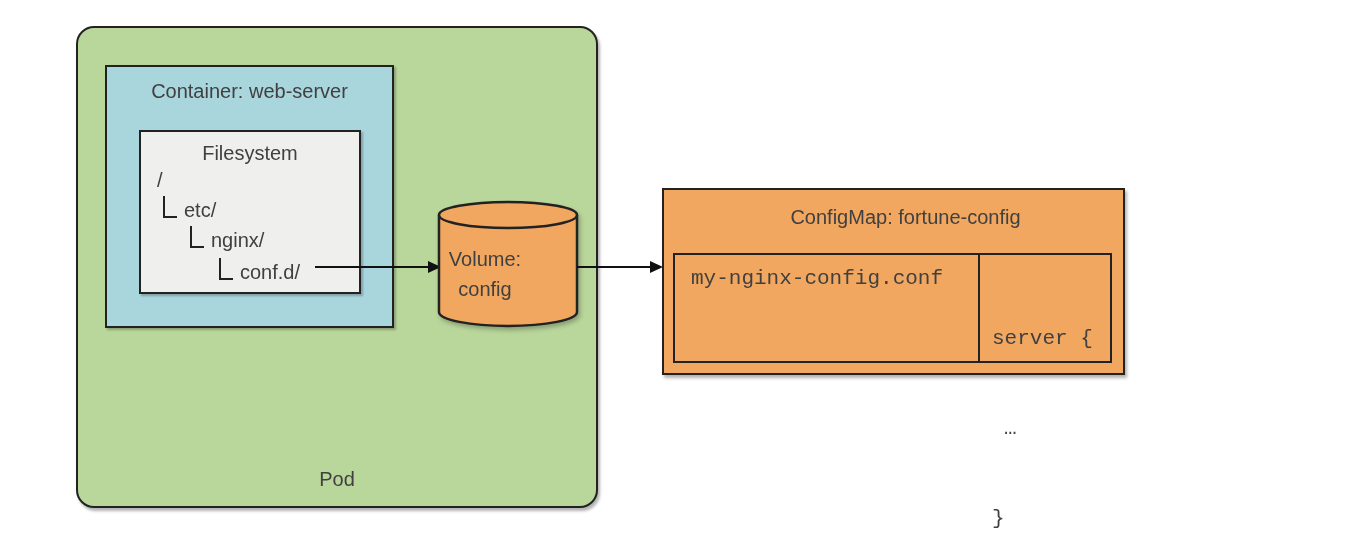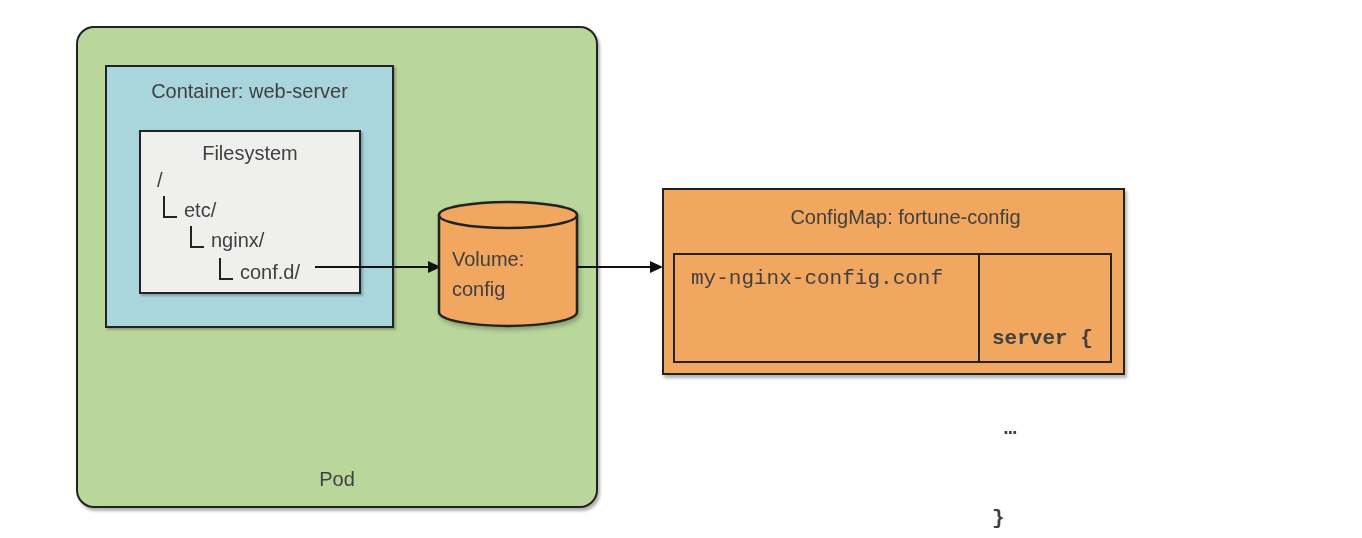--- a/index.html
+++ b/index.html
@@ -63,22 +63,22 @@
   }
   #fs-row-root  { left: 16px; top: 36px; }
   #fs-row-etc   { left: 22px; top: 66px; }
   #fs-row-nginx { left: 49px; top: 96px; }
   #fs-row-confd { left: 78px; top: 128px; }
 
   
   #volume { position: absolute; left: 437px; top: 200px; width: 142px; height: 132px;
             filter: drop-shadow(2px 3px 2px rgba(0,0,0,0.25)); }
   #volume-label {
-    position: absolute; left: 452px; top: 244px; width: 120px;
-    text-align: left; font-size: 20px; line-height: 30px;
+    position: absolute; left: 425px; top: 244px; width: 120px;
+    text-align: center; font-size: 20px; line-height: 30px;
   }
 
   
   .arrow-line { position: absolute; height: 2px; background: #111; }
   .arrow-head {
     position: absolute; width: 0; height: 0;
     border-top: 6px solid transparent;
     border-bottom: 6px solid transparent;
     border-left: 13px solid #111;
   }
@@ -100,21 +100,21 @@
     position: absolute; left: 9px; top: 63px; width: 439px; height: 110px;
     border: 2px solid #222; display: flex;
     font-family: "Liberation Mono", "DejaVu Sans Mono", monospace;
     font-size: 21px;
   }
   #configmap-key-cell {
     width: 305px; border-right: 2px solid #222;
     padding: 12px 0 0 16px; white-space: nowrap;
   }
   #configmap-value-cell {
-    flex: 1; padding: 9px 4px 0 12px; line-height: 30px; white-space: pre; font-weight: bold;
+    flex: 1; padding: 9px 4px 0 12px; line-height: 30px; white-space: pre;
   }
   #configmap-value-line2 { padding-left: 12px; }
 </style>
 </head>
 <body>
 
 <div id="stage">
 
   <div id="pod" class="box shadow">
 

